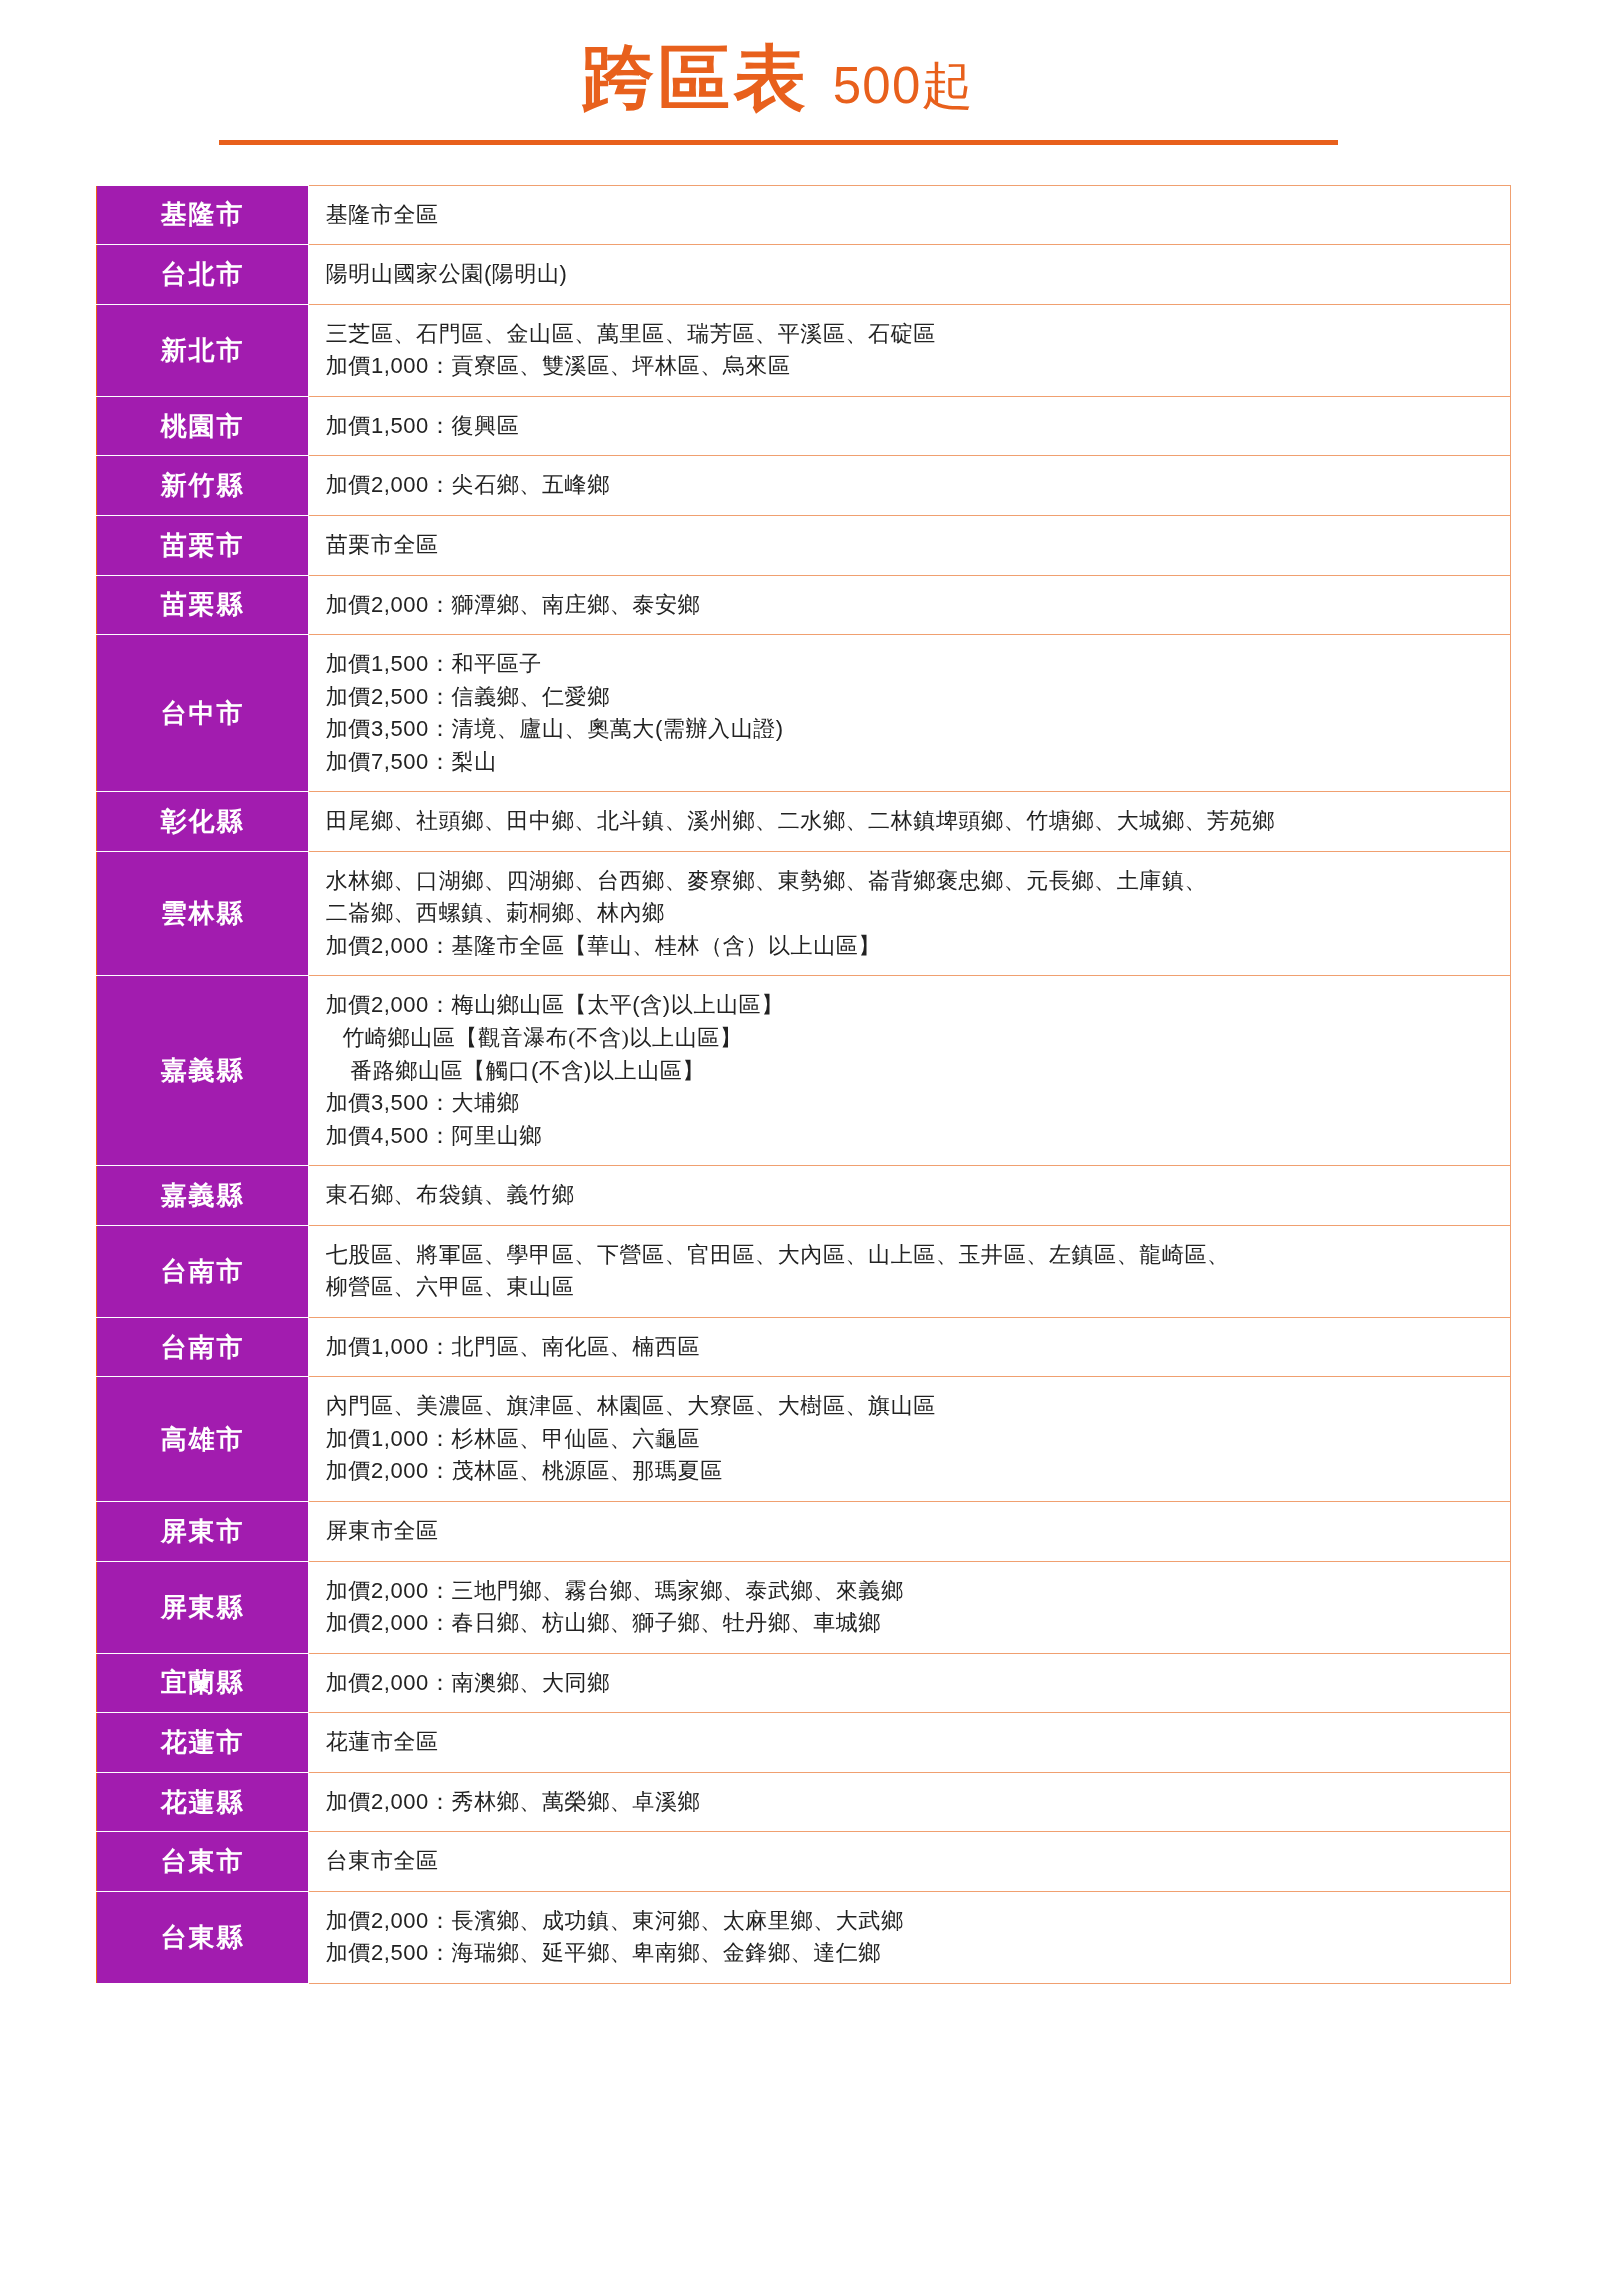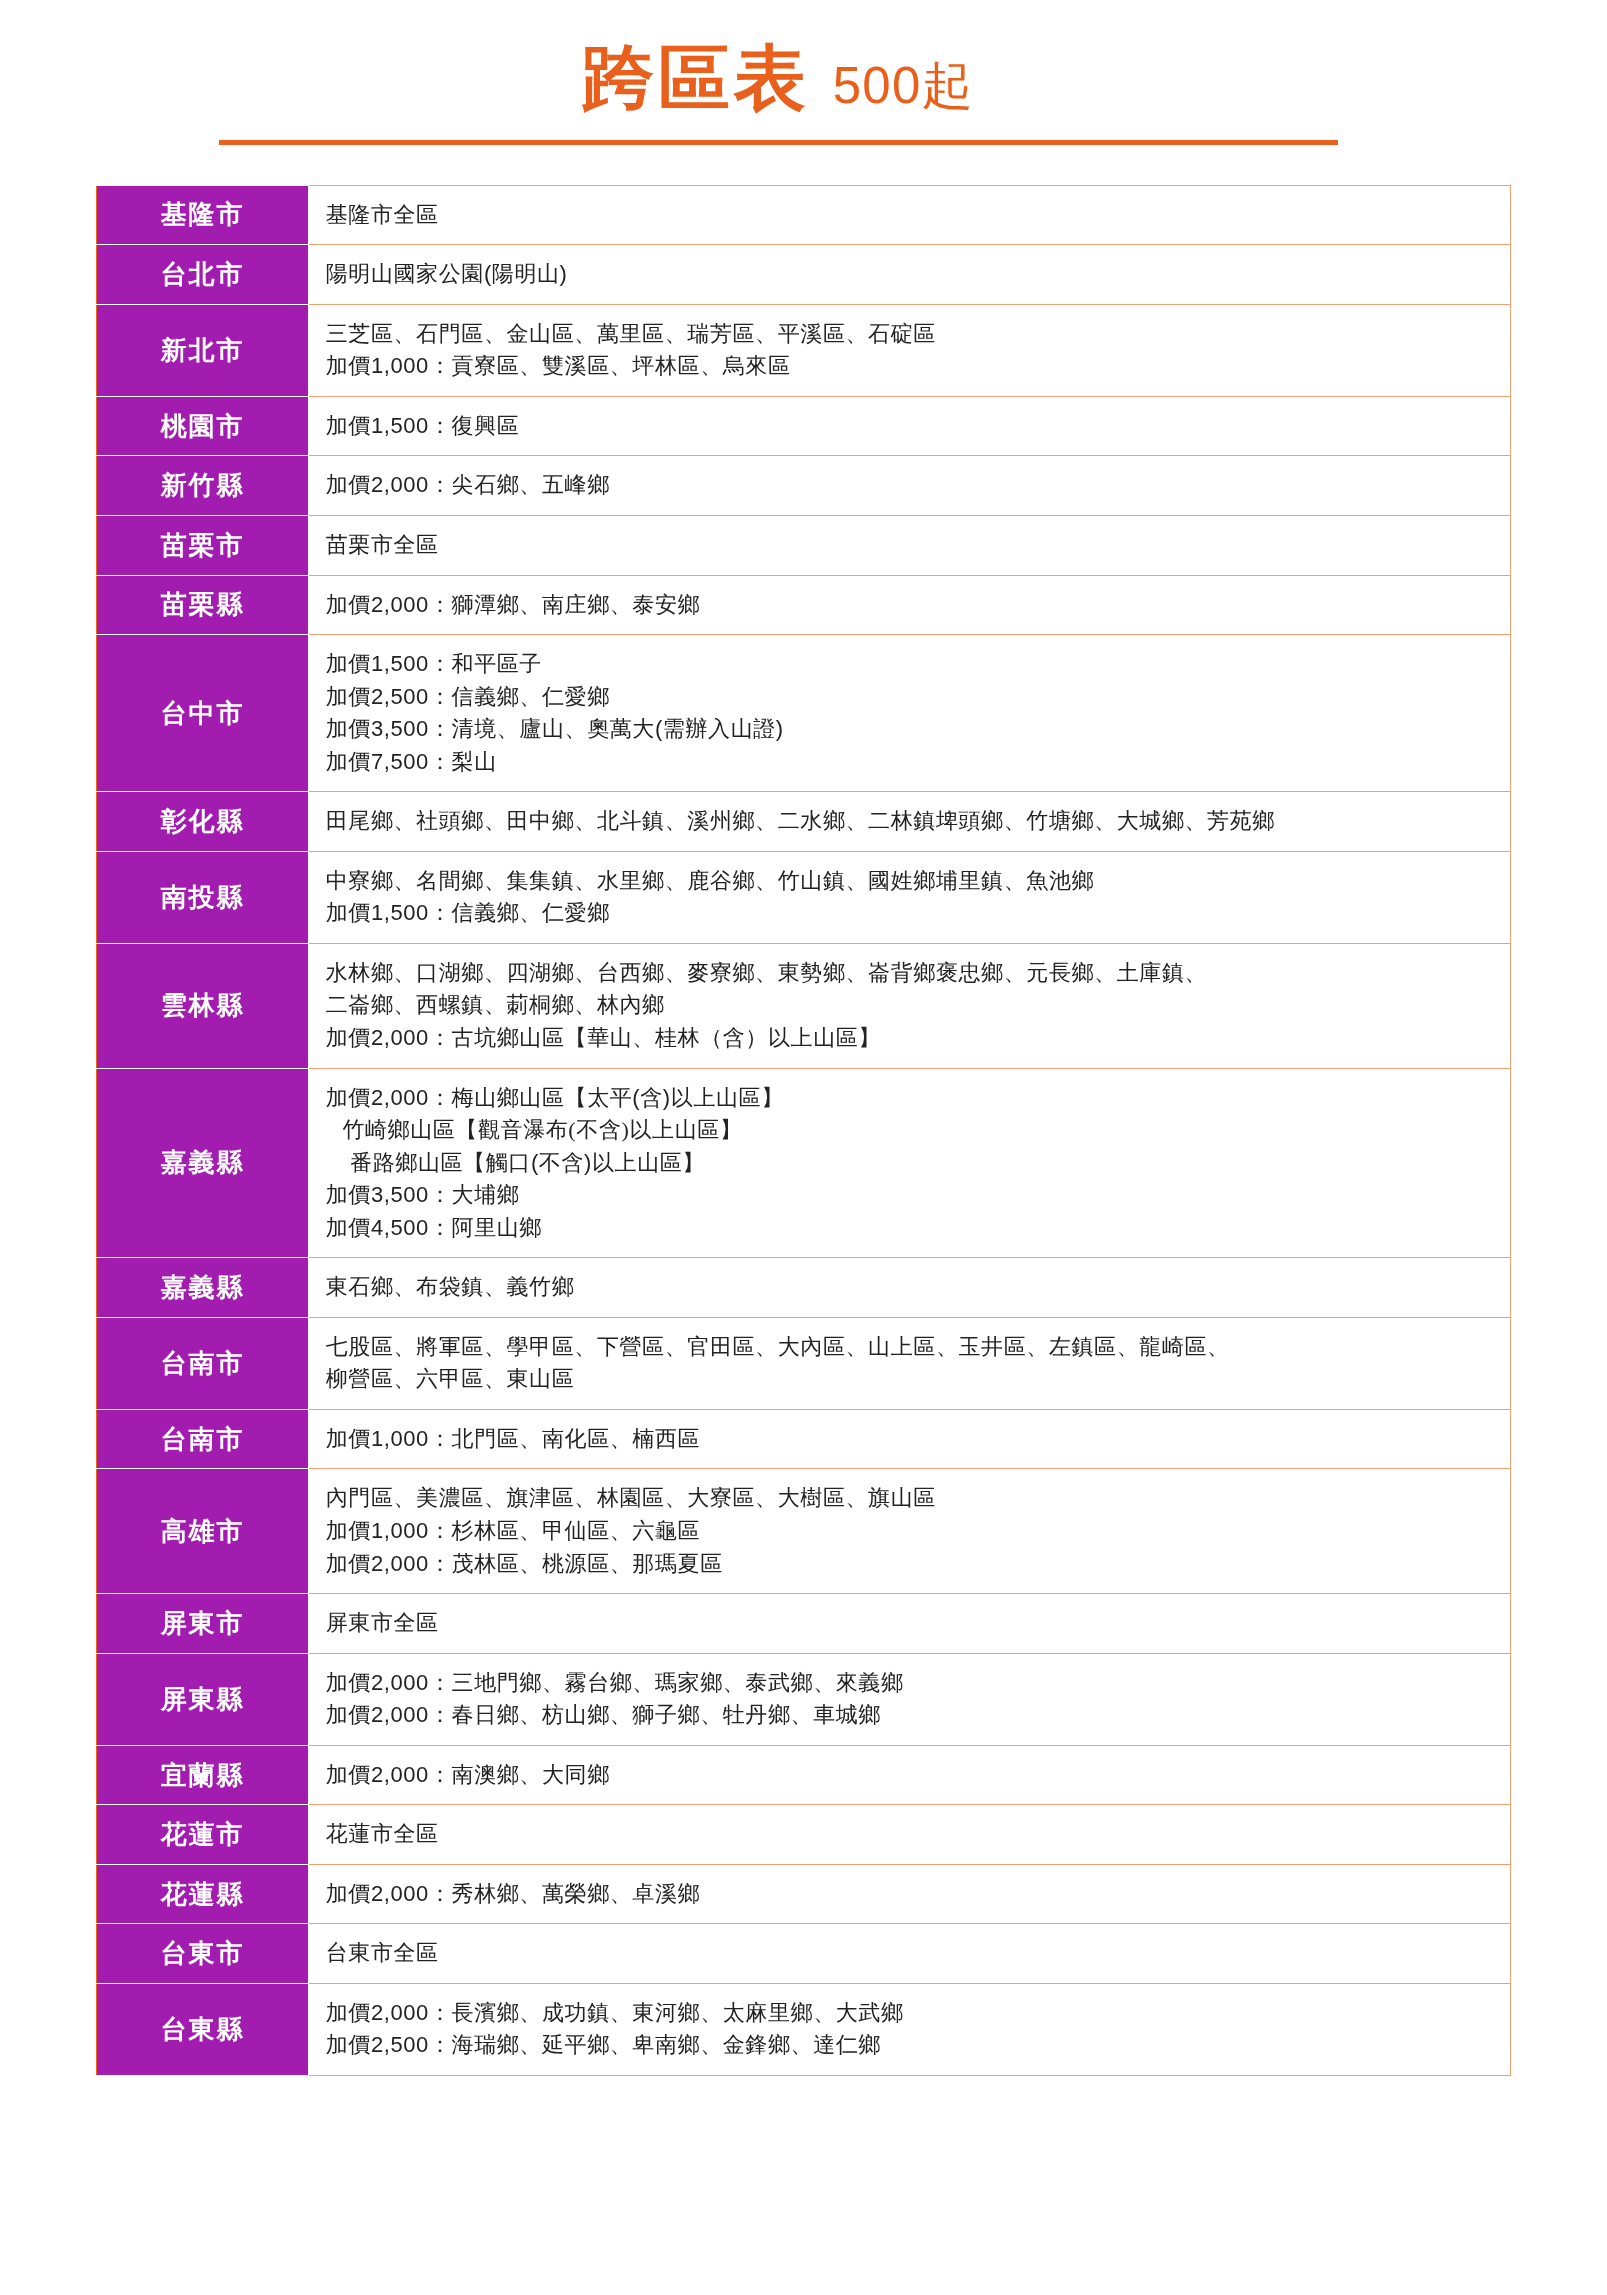--- a/index.html
+++ b/index.html
@@ -156,32 +156,25 @@
             <span class="line">加價7,500：梨山</span>
           </td>
         </tr>
         <tr>
           <td class="cell-region">彰化縣</td>
           <td class="cell-detail">
             <span class="line">田尾鄉、社頭鄉、田中鄉、北斗鎮、溪州鄉、二水鄉、二林鎮埤頭鄉、竹塘鄉、大城鄉、芳苑鄉</span>
           </td>
         </tr>
         <tr>
-          <td class="cell-region">南投縣</td>
-          <td class="cell-detail">
-            <span class="line">中寮鄉、名間鄉、集集鎮、水里鄉、鹿谷鄉、竹山鎮、國姓鄉埔里鎮、魚池鄉</span>
-            <span class="line">加價1,500：信義鄉、仁愛鄉</span>
-          </td>
-        </tr>
-        <tr>
           <td class="cell-region">雲林縣</td>
           <td class="cell-detail">
             <span class="line">水林鄉、口湖鄉、四湖鄉、台西鄉、麥寮鄉、東勢鄉、崙背鄉褒忠鄉、元長鄉、土庫鎮、</span>
             <span class="line">二崙鄉、西螺鎮、莿桐鄉、林內鄉</span>
-            <span class="line">加價2,000：古坑鄉山區【華山、桂林（含）以上山區】</span>
+            <span class="line">加價2,000：基隆市全區【華山、桂林（含）以上山區】</span>
           </td>
         </tr>
         <tr>
           <td class="cell-region">嘉義縣</td>
           <td class="cell-detail">
             <span class="line">加價2,000：梅山鄉山區【太平(含)以上山區】</span>
             <span class="line indent1">竹崎鄉山區【觀音瀑布(不含)以上山區】</span>
             <span class="line indent2">番路鄉山區【觸口(不含)以上山區】</span>
             <span class="line">加價3,500：大埔鄉</span>
             <span class="line">加價4,500：阿里山鄉</span>

